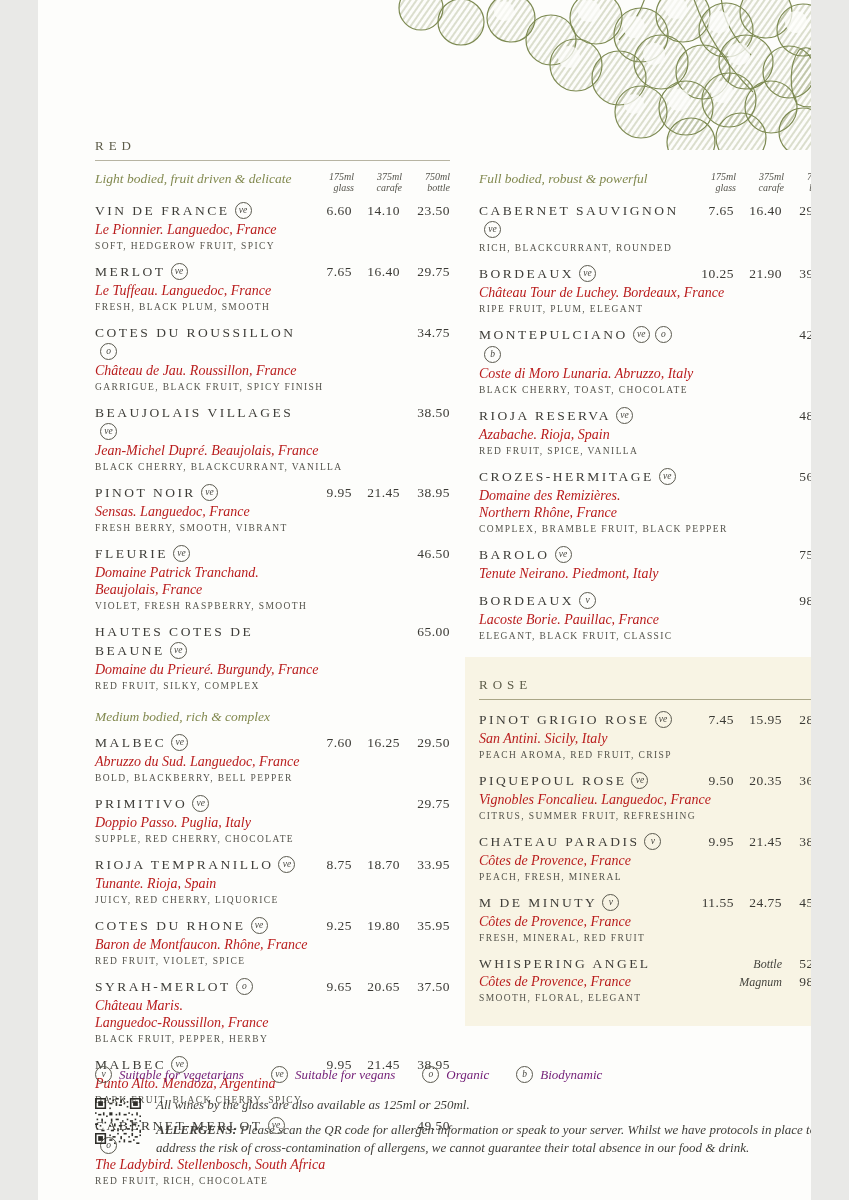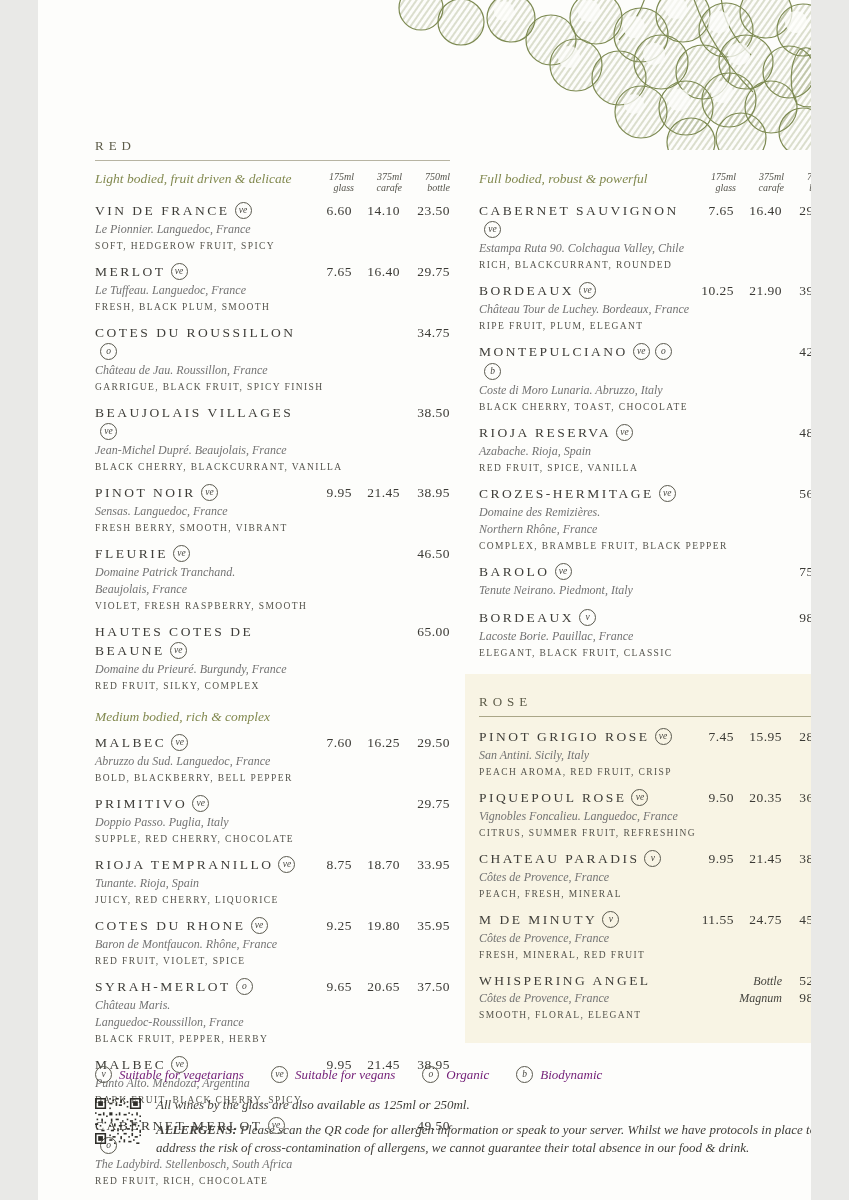--- a/index.html
+++ b/index.html
@@ -20,21 +20,21 @@
   .entry{margin-bottom:9px;}
   .erow{display:flex;justify-content:space-between;align-items:baseline;}
   .ename{font-size:13.5px;letter-spacing:2.5px;line-height:19px;color:#3e3d38;}
   .badge{display:inline-block;min-width:11px;height:15px;padding:0 2px;border:1px solid #5a594e;
          border-radius:10px;font-size:9.5px;font-style:italic;letter-spacing:0;line-height:15px;
          text-align:center;margin-left:5px;position:relative;top:-2px;color:#45443e;}
   .prices{display:flex;flex-shrink:0;align-items:baseline;}
   .price{width:45px;text-align:right;font-size:13.5px;letter-spacing:.5px;color:#3b3a35;margin-left:3px;}
   .price.bottle{width:47px;}
   .plabel{font-style:italic;font-size:12px;color:#45443e;text-align:right;}
-  .producer{font-style:italic;font-size:12px;line-height:17px;color:#737373;white-space:pre-line;}
+  .producer{font-style:italic;font-size:14px;line-height:17px;color:#b91c1c;white-space:pre-line;}
   .notes{font-size:9.5px;letter-spacing:1.4px;line-height:13px;margin-top:2px;color:#55544c;}
   .rose-panel{background:#f8f4e4;margin:14px -22px 0 -14px;padding:20px 22px 12px 14px;}
   .rose-panel .rule{border-color:#aaa687;}
   .footer{position:absolute;left:57px;top:1066px;width:737px;}
   .legend{display:flex;align-items:center;font-size:13px;margin-bottom:13px;}
   .legend .badge{top:0;margin:0 7px 0 0;}
   .llabel{font-style:italic;margin-right:27px;color:#701a75;}
   .fnote{display:flex;align-items:flex-start;}
   .qr{width:46px;height:46px;flex-shrink:0;margin-right:15px;margin-top:2px;}
   .fn-text{font-style:italic;font-size:13px;line-height:18px;color:#3f3e39;}
@@ -327,21 +327,20 @@
 
       <div class="entry">
         <div class="erow">
             <div class="ename"><span class="wname">CABERNET SAUVIGNON</span><span class="badge">ve</span></div>
           <div class="prices">
               <span class="price">7.65</span>
               <span class="price">16.40</span>
               <span class="price bottle">29.75</span>
             </div>
           </div>
-        <div class="producer">Estampa Ruta 90. Colchagua Valley, Chile</div>
         <div class="notes">RICH, BLACKCURRANT, ROUNDED</div>
       </div>
 
       <div class="entry">
         <div class="erow">
             <div class="ename"><span class="wname">BORDEAUX</span><span class="badge">ve</span></div>
           <div class="prices">
               <span class="price">10.25</span>
               <span class="price">21.90</span>
               <span class="price bottle">39.75</span>

